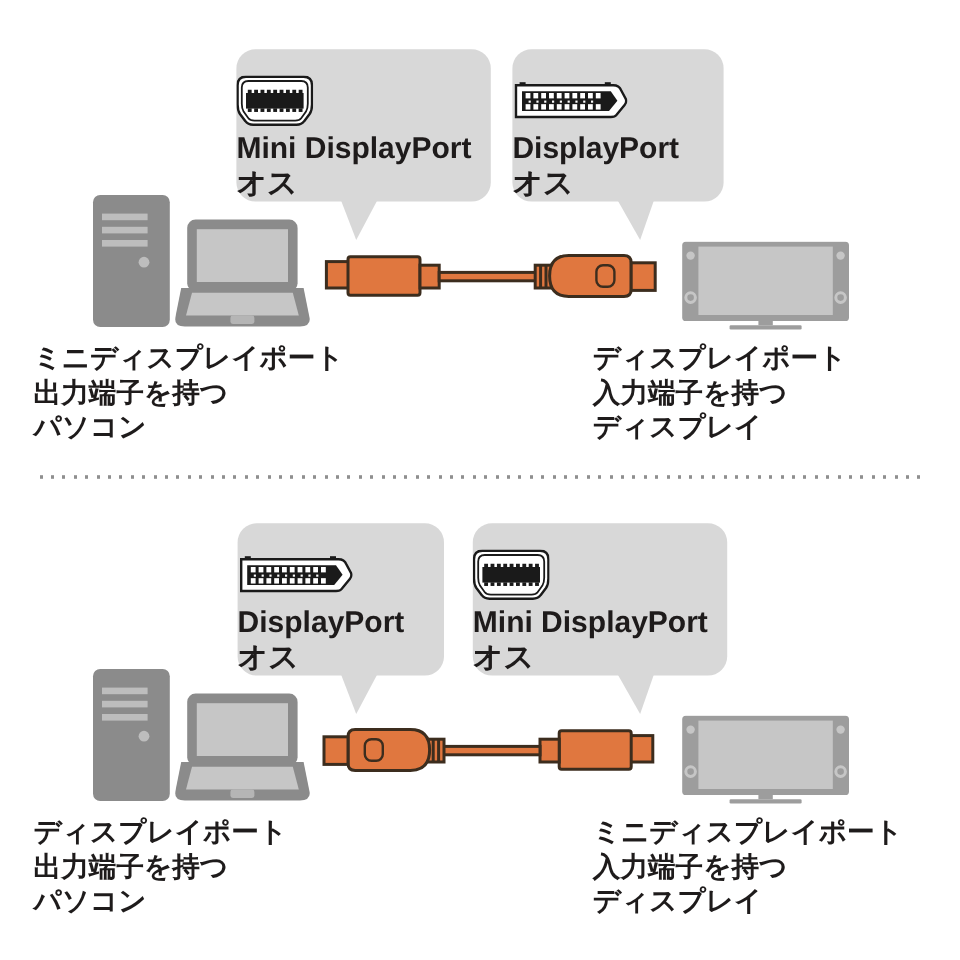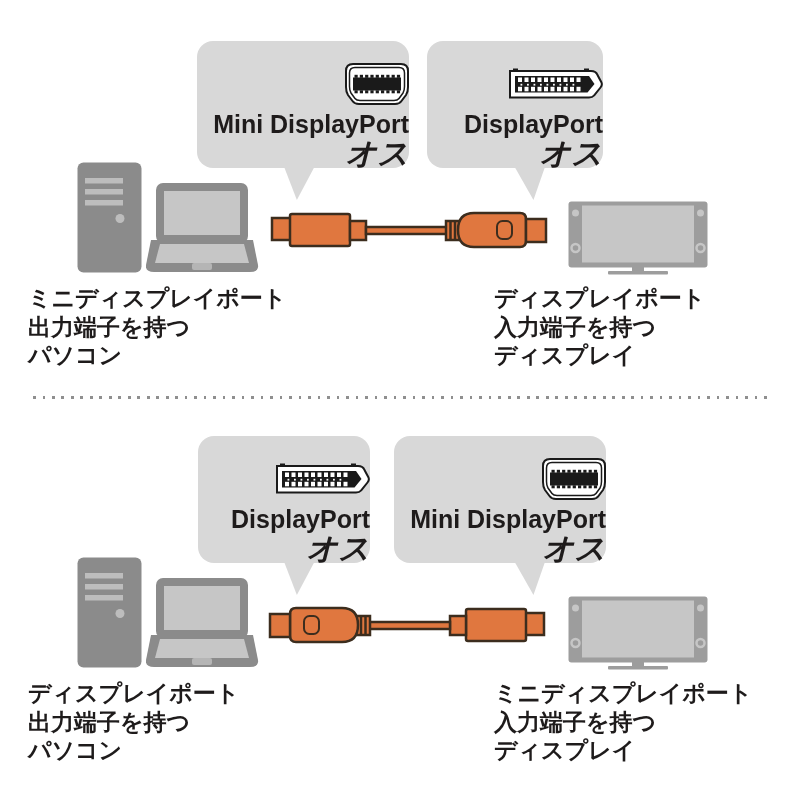--- a/index.html
+++ b/index.html
@@ -17,33 +17,33 @@
 
   .panel{position:absolute;left:0;width:800px;height:395px;}
   .panel-top{top:0;}
   .panel-bottom{top:395px;}
 
   .divider{position:absolute;top:396px;left:33px;width:734px;height:3px;
     background:repeating-linear-gradient(to right,#8f8f8f 0 2.5px,transparent 2.5px 9.5px);}
 
   
   .bubble{position:absolute;top:41px;height:127px;background:var(--bubble);
-    border-radius:16px;display:flex;flex-direction:column;align-items:flex-end;
+    border-radius:16px;display:flex;flex-direction:column;align-items:flex-start;
     padding-top:18px;box-sizing:border-box;}
   .panel-top .bubble-left{left:197px;width:212px;}
   .panel-top .bubble-right{left:427px;width:176px;}
   .panel-bottom .bubble-left{left:198px;width:172px;}
   .panel-bottom .bubble-right{left:394px;width:212px;}
   .tail{position:absolute;top:164px;background:var(--bubble);width:33px;height:36px;}
   .tail-left{left:283px;clip-path:polygon(0 0,100% 0,42% 100%);}
   .tail-right{left:513px;clip-path:polygon(0 0,100% 0,62% 100%);}
 
   .icon-slot{height:56px;display:flex;align-items:center;justify-content:center;}
   .b-title{font-size:25px;font-weight:700;line-height:30px;color:var(--ink);white-space:nowrap;}
-  .b-sub{font-size:31px;font-weight:700;line-height:29px;color:var(--ink);font-style:italic;}
+  .b-sub{font-size:25px;font-weight:700;line-height:29px;color:var(--ink);}
 
   
   .tower{position:absolute;left:77px;top:162px;}
   .laptop{position:absolute;left:146px;top:182px;}
   .monitor{position:absolute;left:568px;top:201px;}
   .cable{position:absolute;left:258px;top:202px;}
   .cable-mirrored{transform:scaleX(-1);}
 
   
   .caption{position:absolute;top:284px;text-align:left;color:var(--ink);

